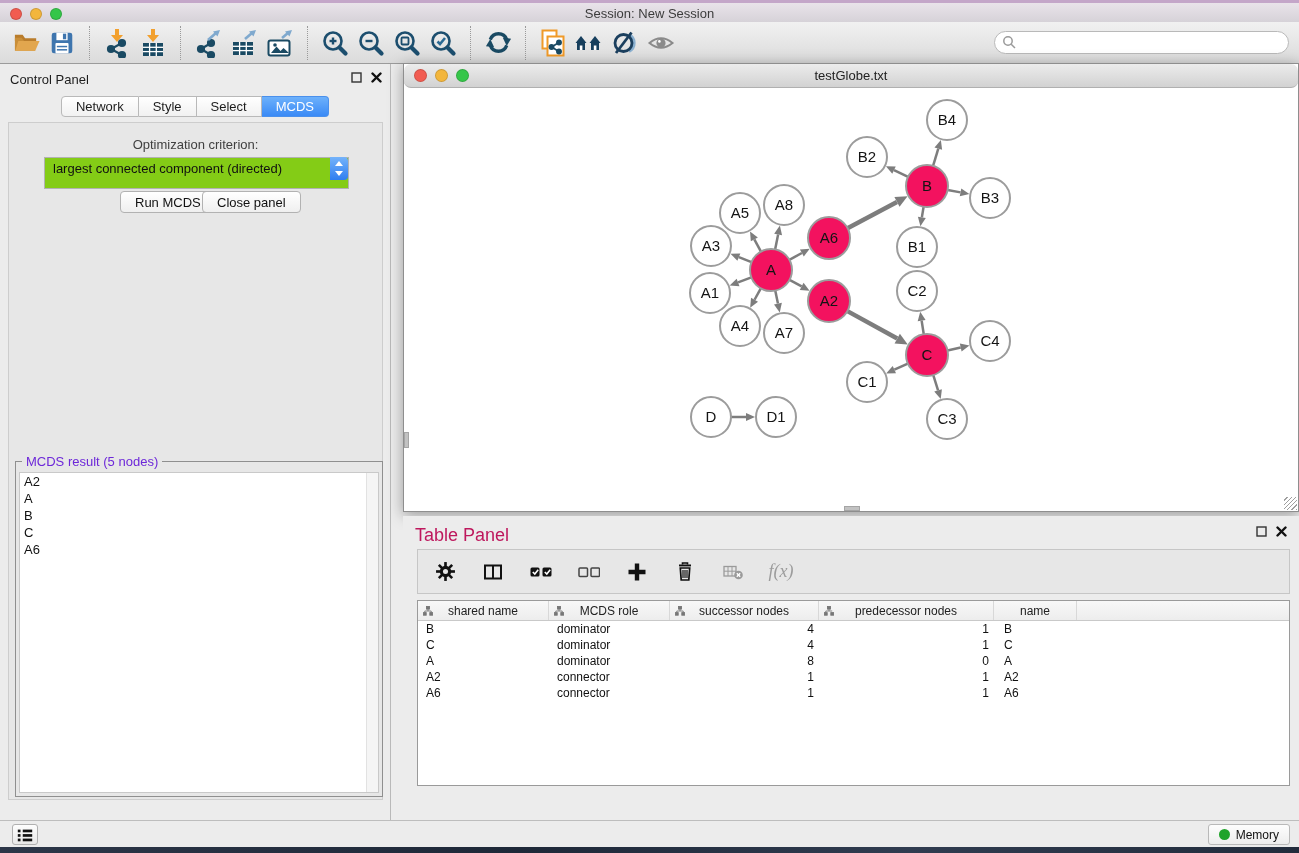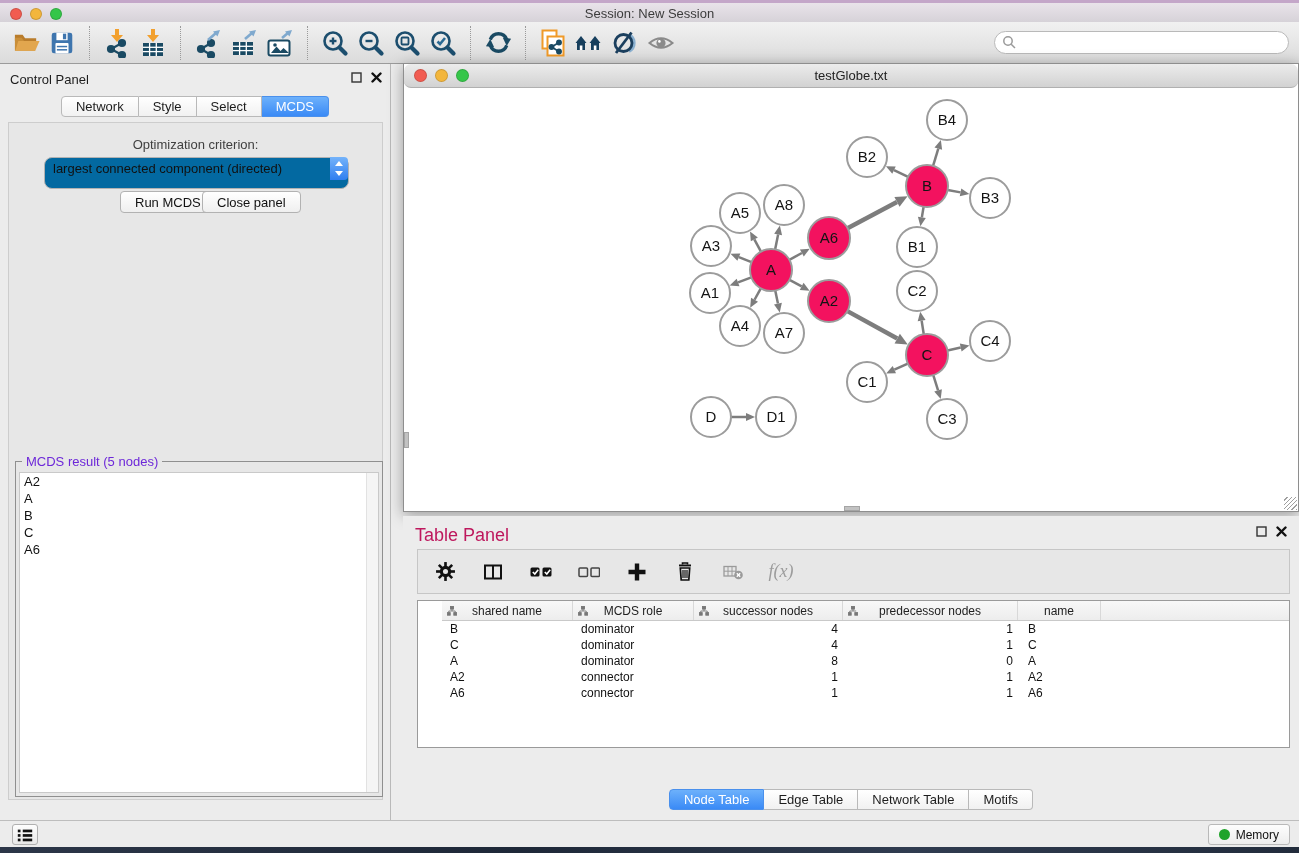--- a/index.html
+++ b/index.html
@@ -33,22 +33,22 @@
   .panel-btns { position:absolute; right:8px; top:8px; display:flex; gap:9px; align-items:center; }
   .tabrow { position:absolute; left:0; top:32px; width:100%; display:flex; justify-content:center; }
   .seg { display:flex;border-radius:6px; }
   .seg .tab { height:21px; padding:0 14px; font-size:13px; line-height:19px; background:linear-gradient(#ffffff,#f1f1f1);
     border:1px solid #b9b9b9; border-left:none; color:#1d1d1d; cursor:default; }
   .seg .tab:first-child { border-left:1px solid #b9b9b9; border-radius:4px 0 0 4px; }
   .seg .tab:last-child { border-radius:0 4px 4px 0; }
   .seg .tab.active { background:linear-gradient(#6db1fb,#3a8af6); border-color:#4a90ec; color:#fff; }
   .cp-content { position:absolute; left:8px; top:58px; width:375px; height:678px; background:#e7e7e7; border:1px solid #cdcdcd; }
   .opt-label { position:absolute; left:0; width:100%; top:14px; text-align:center; font-size:13px; color:#404040; }
-  .dropdown { position:absolute; left:35px; top:34px; width:305px; height:32px; background:#0369a1; border:1px solid #b2b2b2;
-    border-radius:8px; font-size:13px; color:#111; line-height:21px; padding-left:8px; }
+  .dropdown { position:absolute; left:35px; top:34px; width:305px; height:32px; background:#84cc16; border:1px solid #b2b2b2;
+    border-radius:0; font-size:13px; color:#111; line-height:21px; padding-left:8px; }
   .dropdown .stepper { position:absolute; right:0; top:-1px; width:18px; height:23px;
     background:linear-gradient(#74b3fa,#2f7ef0); border-radius:0 4px 4px 0; }
   .stepper .up, .stepper .dn { position:absolute; left:5px; width:0; height:0; border-left:4px solid transparent; border-right:4px solid transparent; }
   .stepper .up { top:4px; border-bottom:5px solid #fff; }
   .stepper .dn { bottom:4px; border-top:5px solid #fff; }
   .cp-btn { position:absolute; top:68px; height:22px; background:linear-gradient(#ffffff,#efefef); border:1px solid #b2b2b2;
     border-radius:4px; font-size:13px; color:#111; padding:0 14px; cursor:default; }
   .cp-btn.run { left:84px;margin-left:27px; }
   .cp-btn.close { left:193px; }
   .groupbox { position:absolute; left:6px; top:338px; width:368px; height:336px; border:1px solid #8f8f8f; }
@@ -73,21 +73,21 @@
 
   
   .table-panel { position:absolute; left:403px; top:516px; width:896px; height:304px; background:#ececec; }
   .tp-head { position:relative; height:30px; }
   .tp-head .ptitle { position:absolute; left:12px; top:9px; font-size:18px; color:#be185d; }
   .tp-head .panel-btns { right:12px; top:10px; }
   .tp-toolbar { position:absolute; left:14px; top:33px; width:873px; height:45px; background:#e7e7e7;
     border:1px solid #c6c6c6; display:flex; align-items:center; padding-left:14px; gap:22px; }
   .tpi { width:26px; height:26px; border:none; background:transparent; display:flex; align-items:center; justify-content:center; cursor:default;text-align:center; }
   .fx { font-family:"Liberation Serif","DejaVu Serif",serif; font-style:italic; font-size:18px; color:#9c9c9c; }
-  .table { position:absolute; left:14px; top:84px; width:873px; height:148px; background:#fff; border:1px solid #9a9a9a; overflow:hidden;padding-left:24px; }
+  .table { position:absolute; left:14px; top:84px; width:873px; height:186px; background:#fff; border:1px solid #9a9a9a; overflow:hidden; }
   .thead { display:flex; height:20px; background:linear-gradient(#f8f8f8,#ededed); border-bottom:1px solid #c9c9c9; }
   .hc { position:relative; display:flex; align-items:center; justify-content:center; font-size:12px; color:#222;
     border-right:1px solid #d8d8d8; }
   .hc svg { position:absolute; left:5px; top:5px; }
   .c0{width:131px;} .c1{width:121px;} .c2{width:149px;} .c3{width:175px;} .c4{width:83px;}
   .trow { display:flex; height:16px; }
   .tcell { font-size:12px; color:#111; line-height:16px; }
   .tcell.c0 { padding-left:8px; } .tcell.c1 { padding-left:8px; }
   .tcell.c2 { text-align:right; padding-right:5px; } .tcell.c3 { text-align:right; padding-right:5px; }
   .tcell.c4 { padding-left:10px; }
@@ -644,28 +644,20 @@
           </div>
           <div class="trow">
             <div class="tcell c0">A6</div>
             <div class="tcell c1">connector</div>
             <div class="tcell c2">1</div>
             <div class="tcell c3">1</div>
             <div class="tcell c4">A6</div>
           </div>
         </div>
     </div>
-    <div class="tp-tabs">
-      <div class="seg">
-        <button class="tab active">Node Table</button>
-        <button class="tab">Edge Table</button>
-        <button class="tab">Network Table</button>
-        <button class="tab">Motifs</button>
-      </div>
-    </div>
   </div>
 
   <div class="statusbar">
     <button class="list-btn">
       <svg width="18" height="18" viewBox="0 0 20 20">
         <g fill="#111">
           <rect x="2" y="4" width="3" height="3"></rect>
             <rect x="7.5" y="4" width="10.5" height="3"></rect>
           <rect x="2" y="9" width="3" height="3"></rect>
             <rect x="7.5" y="9" width="10.5" height="3"></rect>

